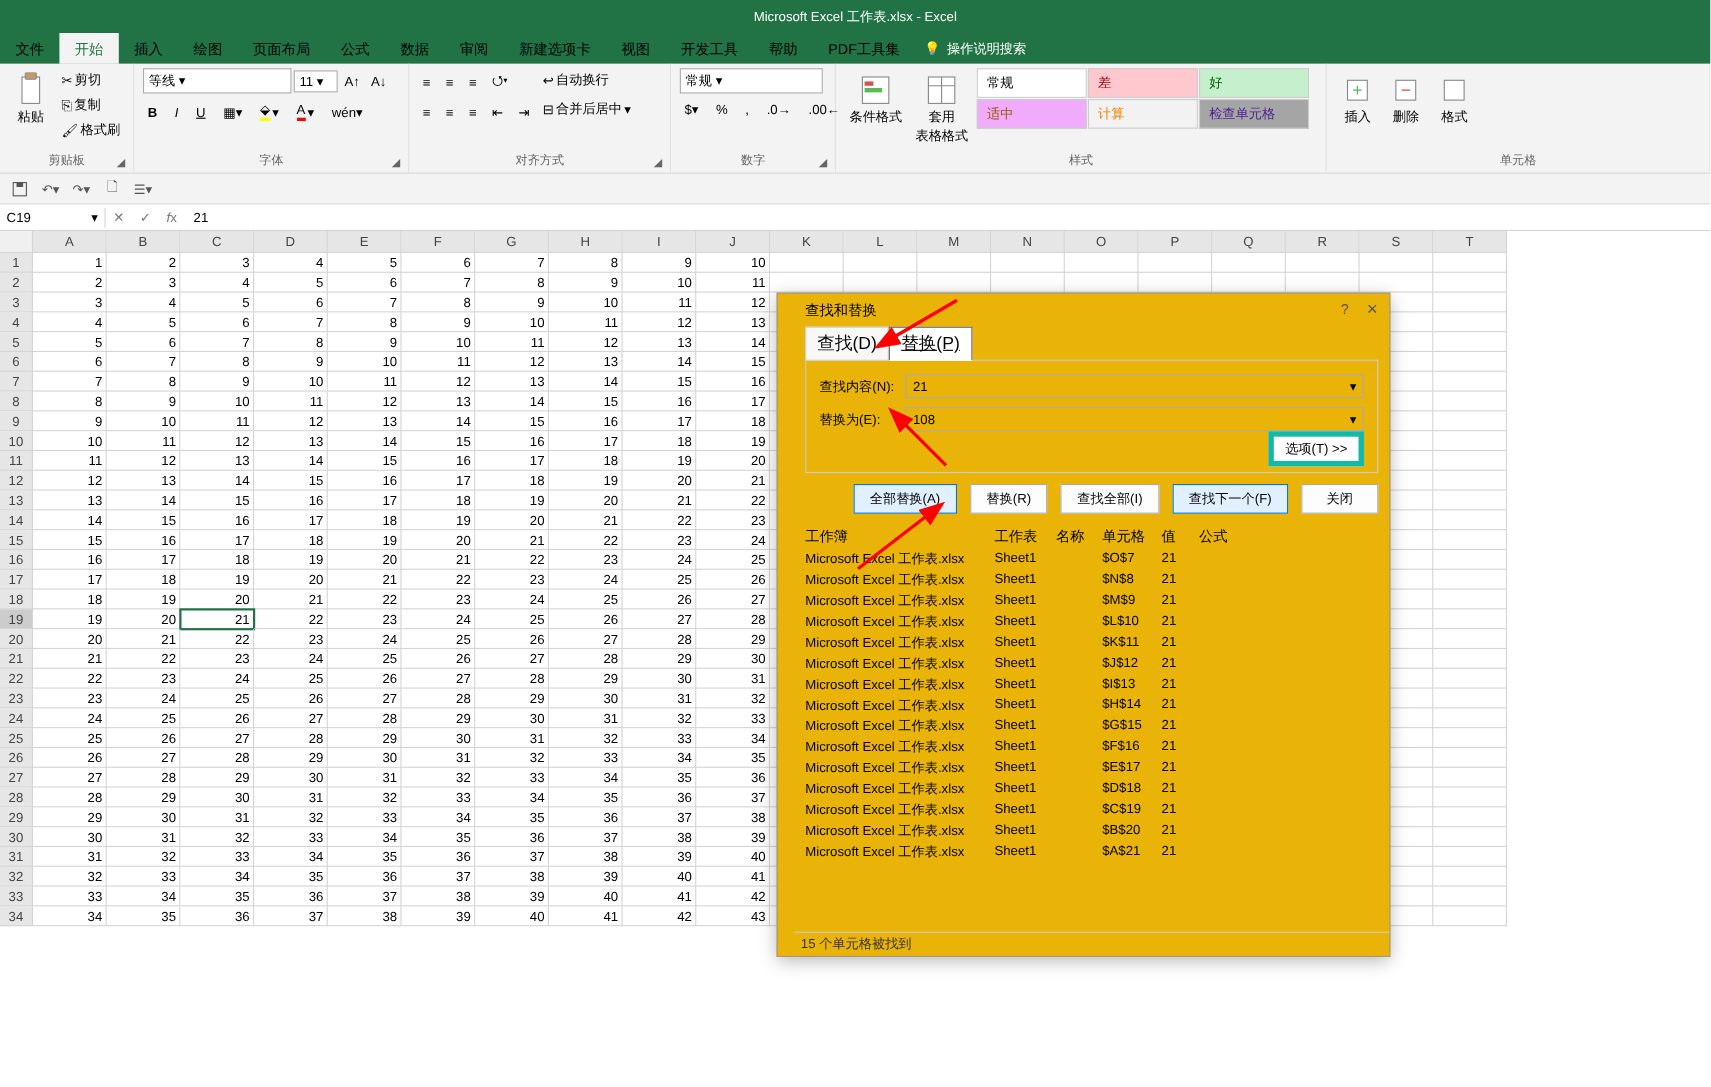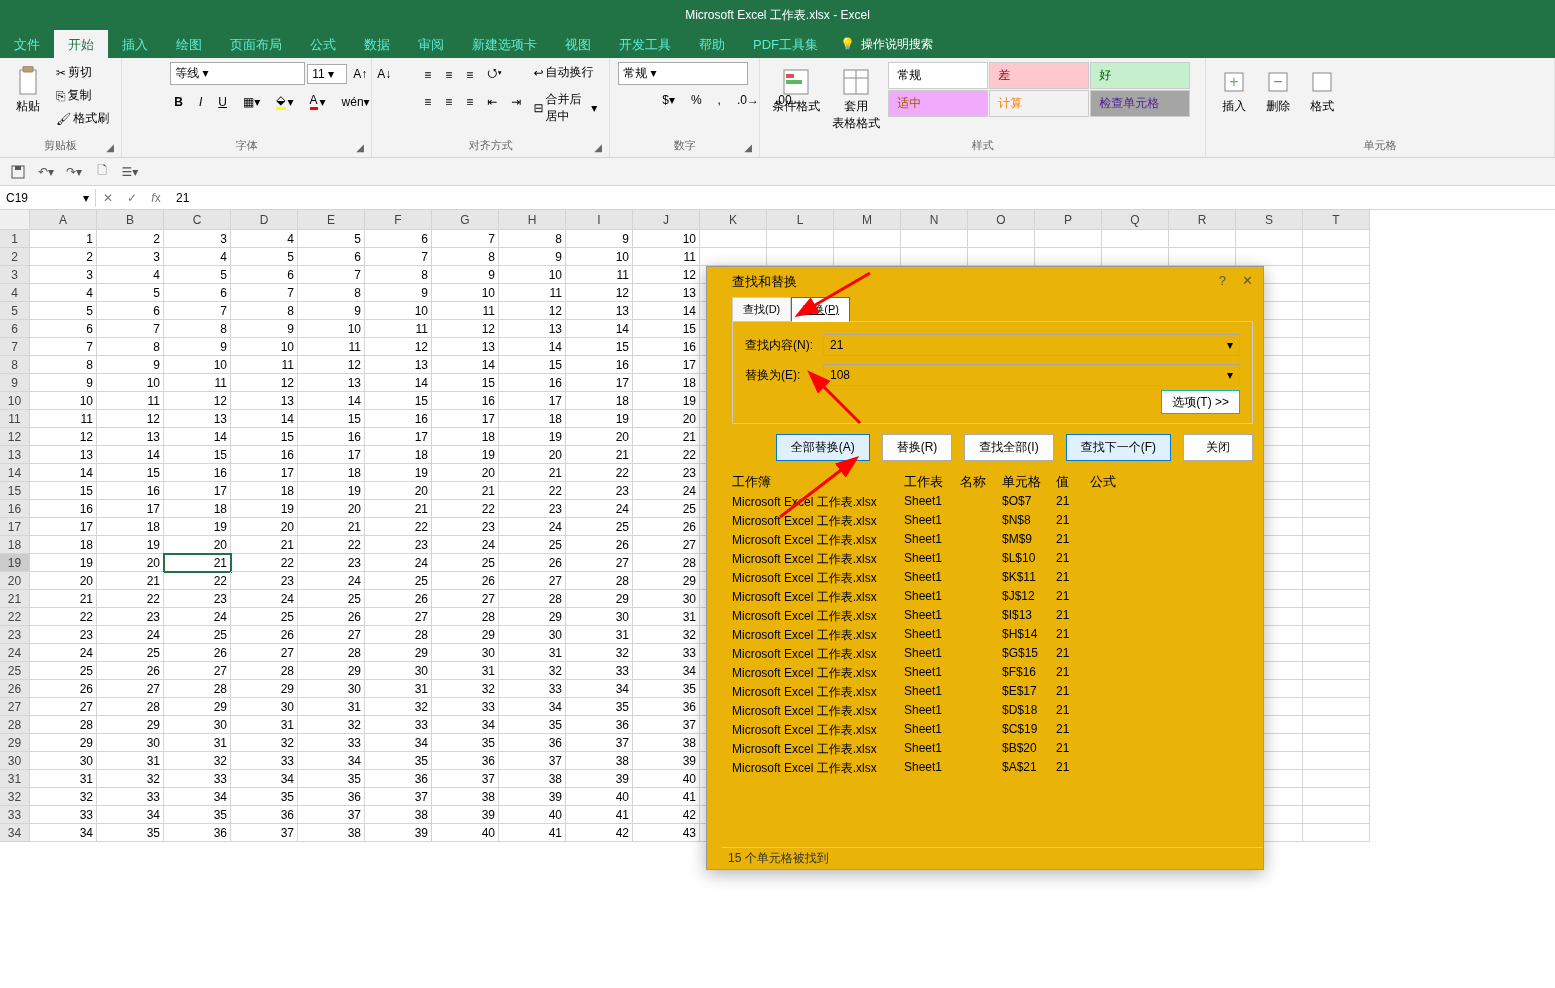--- a/index.html
+++ b/index.html
@@ -1,34 +1,34 @@
 <!DOCTYPE html>
 <html><head>
 <meta charset="utf-8">
 <style>
 * { margin: 0; padding: 0; box-sizing: border-box; font-family: "Microsoft YaHei", Arial, sans-serif; }
 body { background: #fff; font-size: 12px; overflow: hidden; width: 1555px; height: 988px; }
 
 .titlebar { background: #217346; height: 30px; display: flex; align-items: center; justify-content: center; color: #fff; font-size: 12px; }
 
 .menubar { background: #217346; display: flex; height: 28px; }
-.menubar .tab { padding: 6px 14px; color: #5eead4; cursor: pointer; font-size: 13px; }
+.menubar .tab { padding: 6px 14px; color: #000000; cursor: pointer; font-size: 13px; }
 .menubar .tab.active { background: #f3f3f3; color: #217346; }
 .menubar .lightbulb { margin-left: 8px; display: flex; align-items: center; color: #fff; }
 
 .ribbon { background: #f3f3f3; height: 100px; display: flex; border-bottom: 1px solid #d4d4d4; }
 .group { border-right: 1px solid #e1e1e1; padding: 4px 8px 2px; display: flex; flex-direction: column; justify-content: space-between; position: relative; }
 .group-label { text-align: center; font-size: 11px; color: #666; padding: 2px 0; }
 .group-content { display: flex; align-items: flex-start; gap: 4px; flex: 1; }
 .big-btn { display: flex; flex-direction: column; align-items: center; padding: 4px; cursor: pointer; }
 .big-btn .icon { width: 32px; height: 32px; display: flex; align-items: center; justify-content: center; }
 .small-btn { padding: 2px 4px; cursor: pointer; display: flex; align-items: center; gap: 2px; font-size: 12px; }
 .dialog-launcher { position: absolute; bottom: 3px; right: 3px; width: 12px; height: 12px; font-size: 10px; color: #666; cursor: pointer; }
 .vstack { display: flex; flex-direction: column; gap: 2px; }
-.hstack { display: flex; gap: 2px; align-items: center; margin-left: 40px; }
+.hstack { display: flex; gap: 2px; align-items: center; }
 
 .font-select { border: 1px solid #ababab; background: #fff; padding: 2px 4px; font-size: 12px; }
 .font-name { width: 135px; }
 .font-size { width: 40px; }
 
 .style-gallery { display: grid; grid-template-columns: repeat(3, 100px); gap: 1px; }
 .style-cell { border: 1px solid #ccc; padding: 4px 8px; font-size: 12px; }
 .style-normal { background: #fff; }
 .style-bad { background: #ffc7ce; color: #9c0006; }
 .style-good { background: #c6efce; color: #006100; }
@@ -52,28 +52,28 @@
 .row-h.active { background: #ccc; }
 .grid { position: relative; }
 .grid-row { display: flex; }
 .cell { width: 67px; height: 18px; border-right: 1px solid #d4d4d4; border-bottom: 1px solid #d4d4d4; font-size: 12px; text-align: right; padding: 0 3px; display: flex; align-items: center; justify-content: flex-end; }
 .cell.active { outline: 2px solid #217346; outline-offset: -1px; }
 
 .dialog { position: absolute; left: 706px; top: 266px; width: 558px; height: 604px; background: #eab308; border: 1px solid #999; box-shadow: 0 4px 16px rgba(0,0,0,0.3); z-index: 100; display: flex; flex-direction: column; padding-left: 15px; }
 .dlg-titlebar { display: flex; justify-content: space-between; padding: 6px 10px; font-size: 13px; }
 .dlg-title-btns { display: flex; gap: 16px; font-size: 13px; color: #555; }
 .dlg-tabs { display: flex; padding: 0 10px; }
-.dlg-tab { border: 1px solid #ccc; padding: 4px 10px; font-size: 11px; background: #f8f8f8; border-bottom: none; cursor: pointer; }
+.dlg-tab { border: 1px solid #ccc; padding: 4px 10px; font-size: 16px; background: #f8f8f8; border-bottom: none; cursor: pointer; }
 .dlg-tab.active { border: 1px solid #666; border-bottom: 1px solid #fff; background: #fff; position: relative; z-index: 2; text-decoration: underline; }
 .dlg-body { border: 1px solid #ccc; margin: -1px 10px 0; padding: 12px; position: relative; }
 .dlg-field { display: flex; align-items: center; margin-bottom: 8px; }
 .dlg-label { width: 78px; font-size: 12px; }
 .dlg-input { flex: 1; border: 1px solid #ababab; padding: 3px 6px; font-size: 12px; display: flex; justify-content: space-between; }
 .dlg-opt { text-align: right; margin-top: 6px; }
-.dlg-opt-btn { border: 1px solid #14b8a6; padding: 4px 10px; background: #fdfdfd; font-size: 12px; cursor: pointer; }
+.dlg-opt-btn { border: 5px solid #14b8a6; padding: 4px 10px; background: #fdfdfd; font-size: 12px; cursor: pointer; }
 .dlg-buttons { display: flex; gap: 12px; justify-content: flex-end; padding: 10px; }
 .dlg-btn { border: 1px solid #ababab; padding: 4px 14px; background: #fdfdfd; font-size: 12px; cursor: pointer; min-width: 70px; text-align: center; }
 .dlg-btn.primary { background: #e1f0ff; border-color: #0078d4; }
 .dlg-results { flex: 1; padding: 0 10px 6px; overflow: auto; }
 .results-hdr { display: flex; font-size: 13px; padding: 2px 0; }
 .results-hdr span, .result-row span { display: inline-block; }
 .rc-book { width: 172px; }
 .rc-sheet { width: 56px; }
 .rc-name { width: 42px; }
 .rc-cell { width: 54px; }

